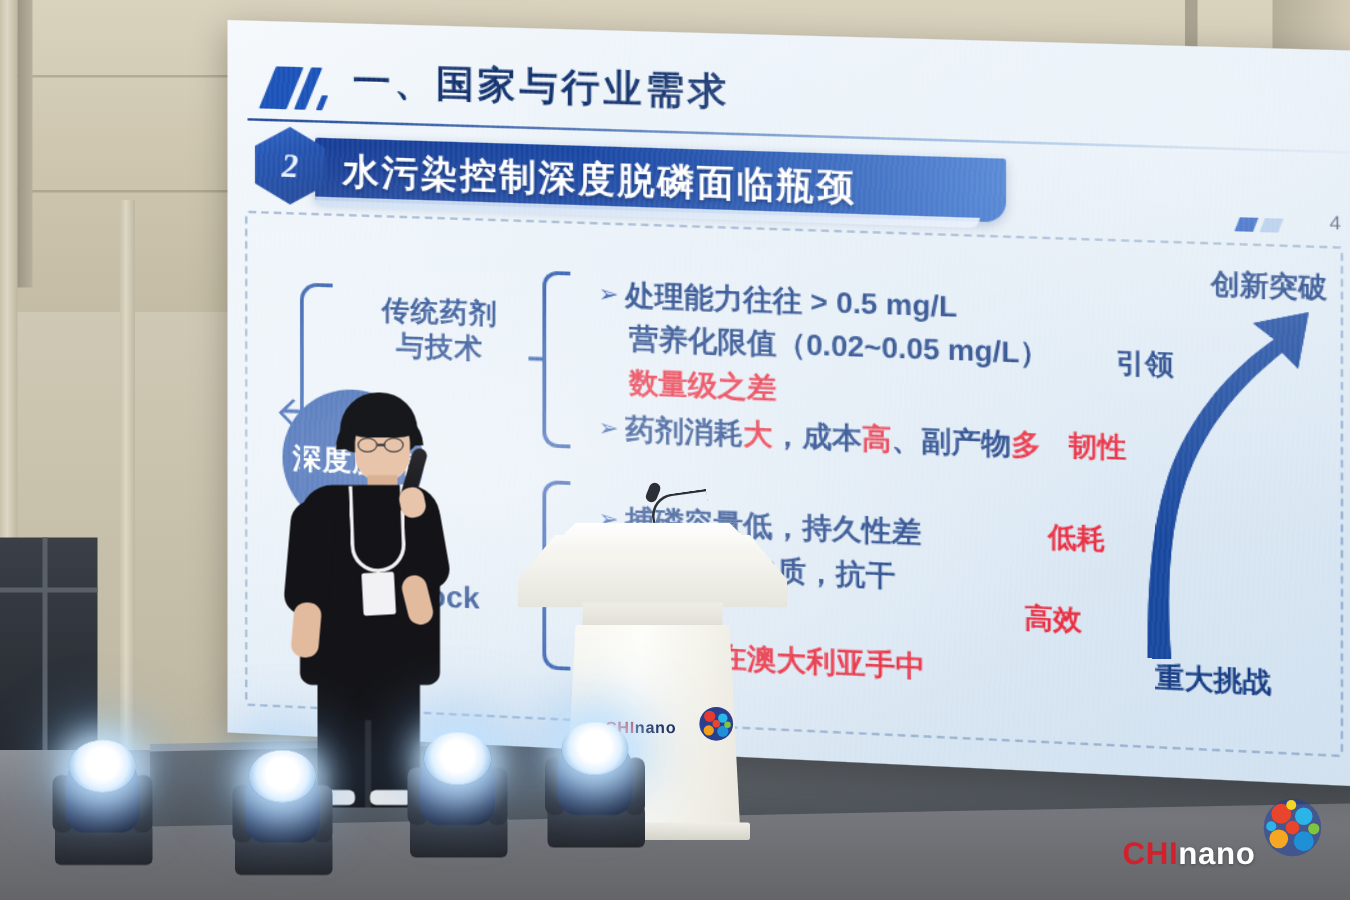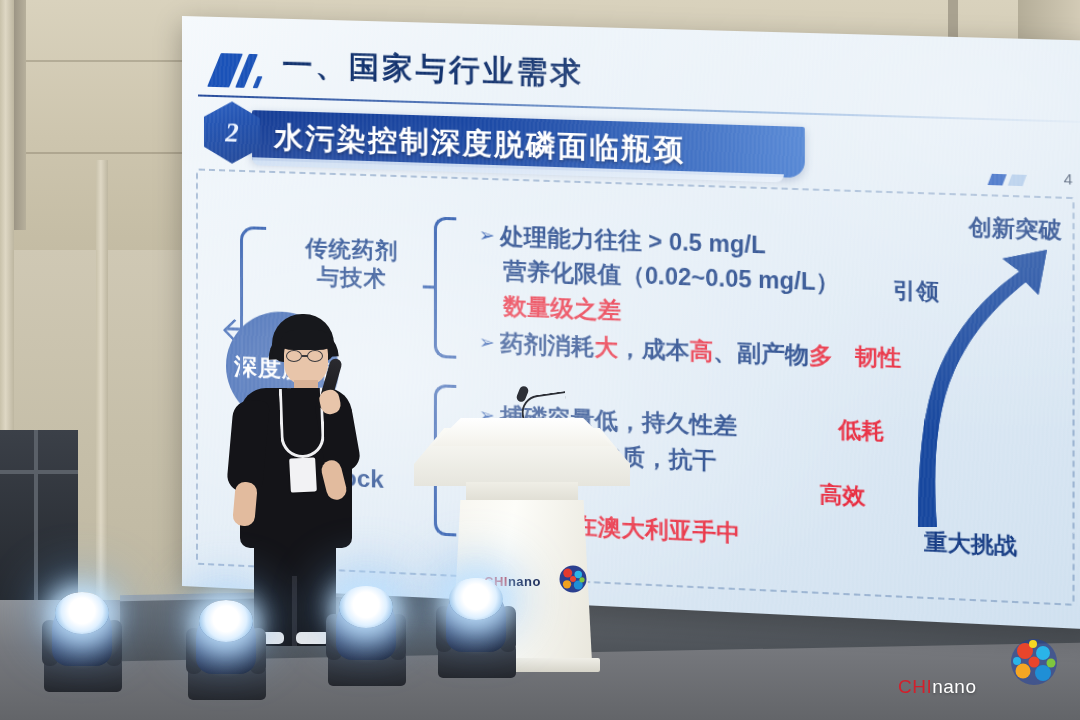--- a/index.html
+++ b/index.html
@@ -299,22 +299,22 @@
     border-radius:30px 30px 16px 16px; }
   .lt-lens{ position:absolute; left:19px; top:6px; width:54px; height:42px;
     border-radius:50%; background:radial-gradient(circle at 50% 45%, #ffffff 36%, #dff0ff 58%, #8fbde6 82%, #4f7fb5 100%);
     box-shadow:0 0 22px 9px rgba(200,230,255,.82), 0 0 48px 20px rgba(120,180,240,.45);
   }
   .lt-glow{ position:absolute; left:2px; top:-6px; width:88px; height:92px;
     border-radius:50%; background:radial-gradient(circle,rgba(190,225,255,.52),rgba(160,205,250,0) 68%); }
 
   
   #watermark { position:absolute; right:14px; bottom:14px; width:168px; height:72px; }
-  #watermark .wm-text { position:absolute; left:0; bottom:8px; font-size:19px;
-    font-weight:normal; letter-spacing:.5px; }
+  #watermark .wm-text { position:absolute; left:0; bottom:8px; font-size:25px;
+    font-weight:bold; letter-spacing:.5px; }
   #watermark .wm-chi { color:#d2202c; }
   #watermark .wm-nano { color:#ffffff; text-shadow:0 1px 3px rgba(0,0,0,.35); }
   #watermark .wm-ball { position:absolute; right:6px; bottom:18px; width:52px; height:52px; }
 </style>
 </head>
 <body>
 
 <div id="scene">
 
   <div class="wall-upper"></div>

